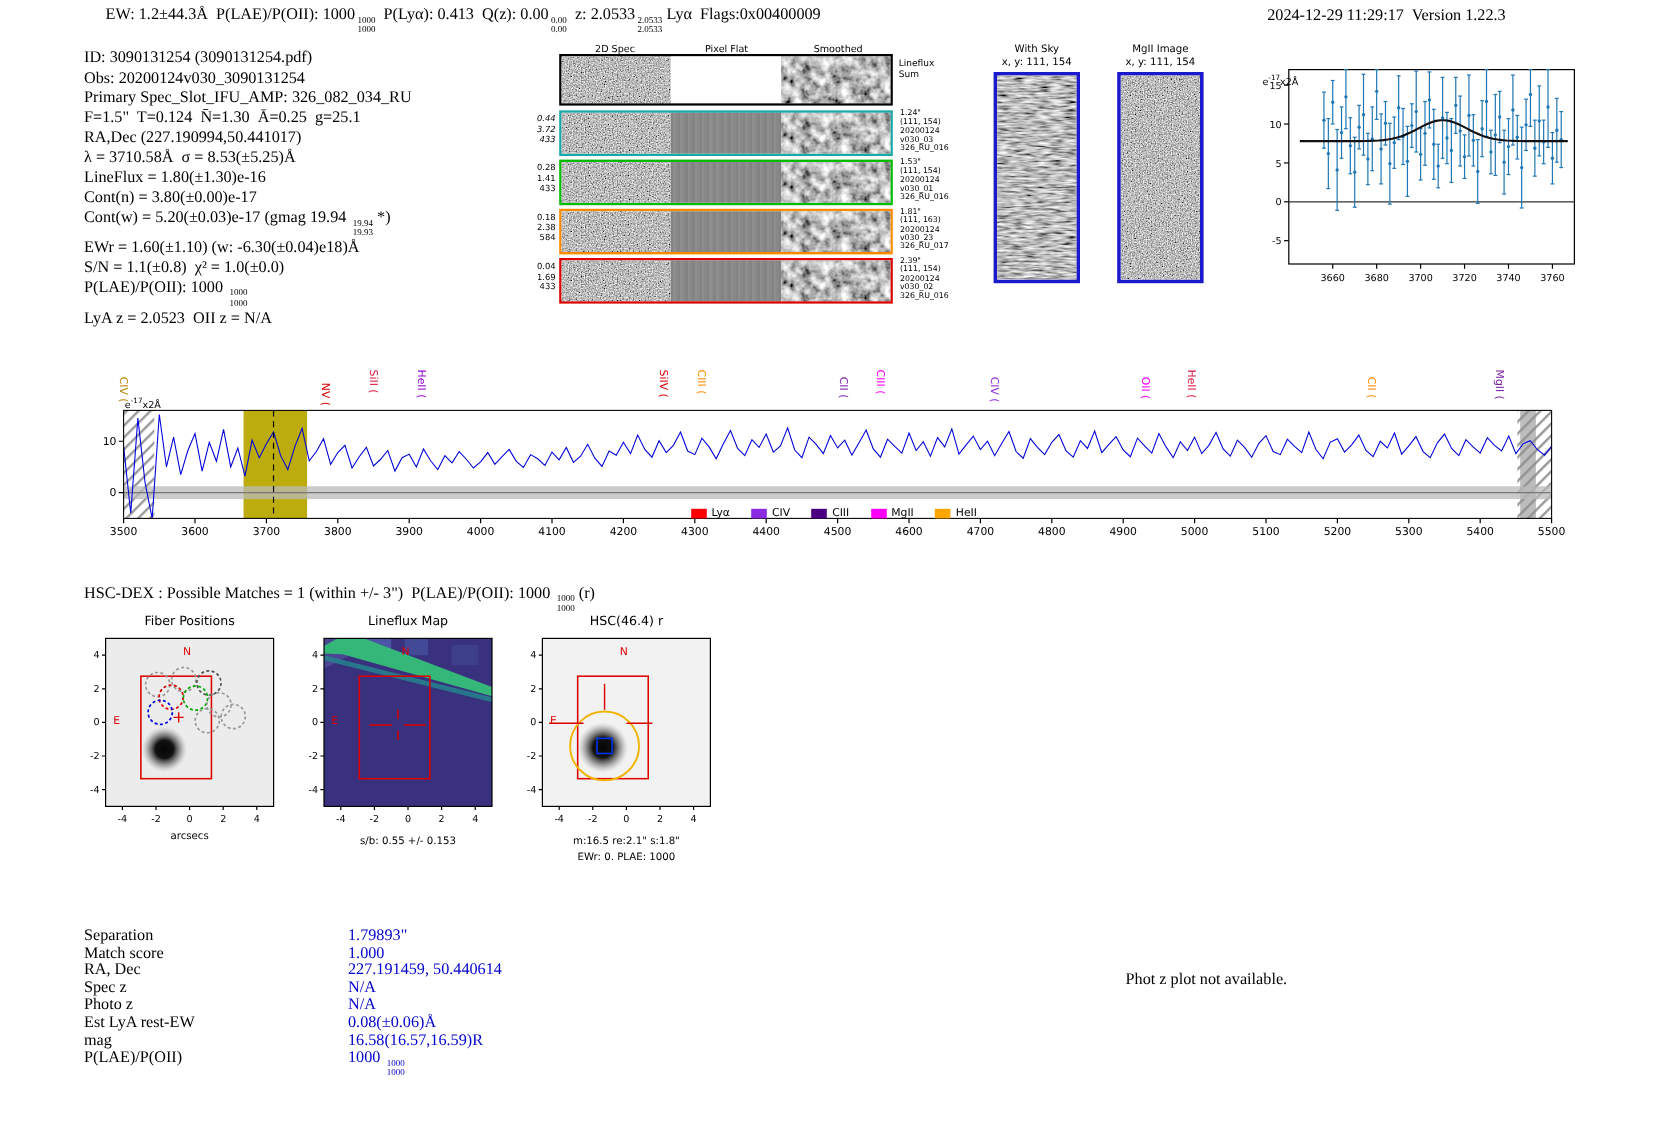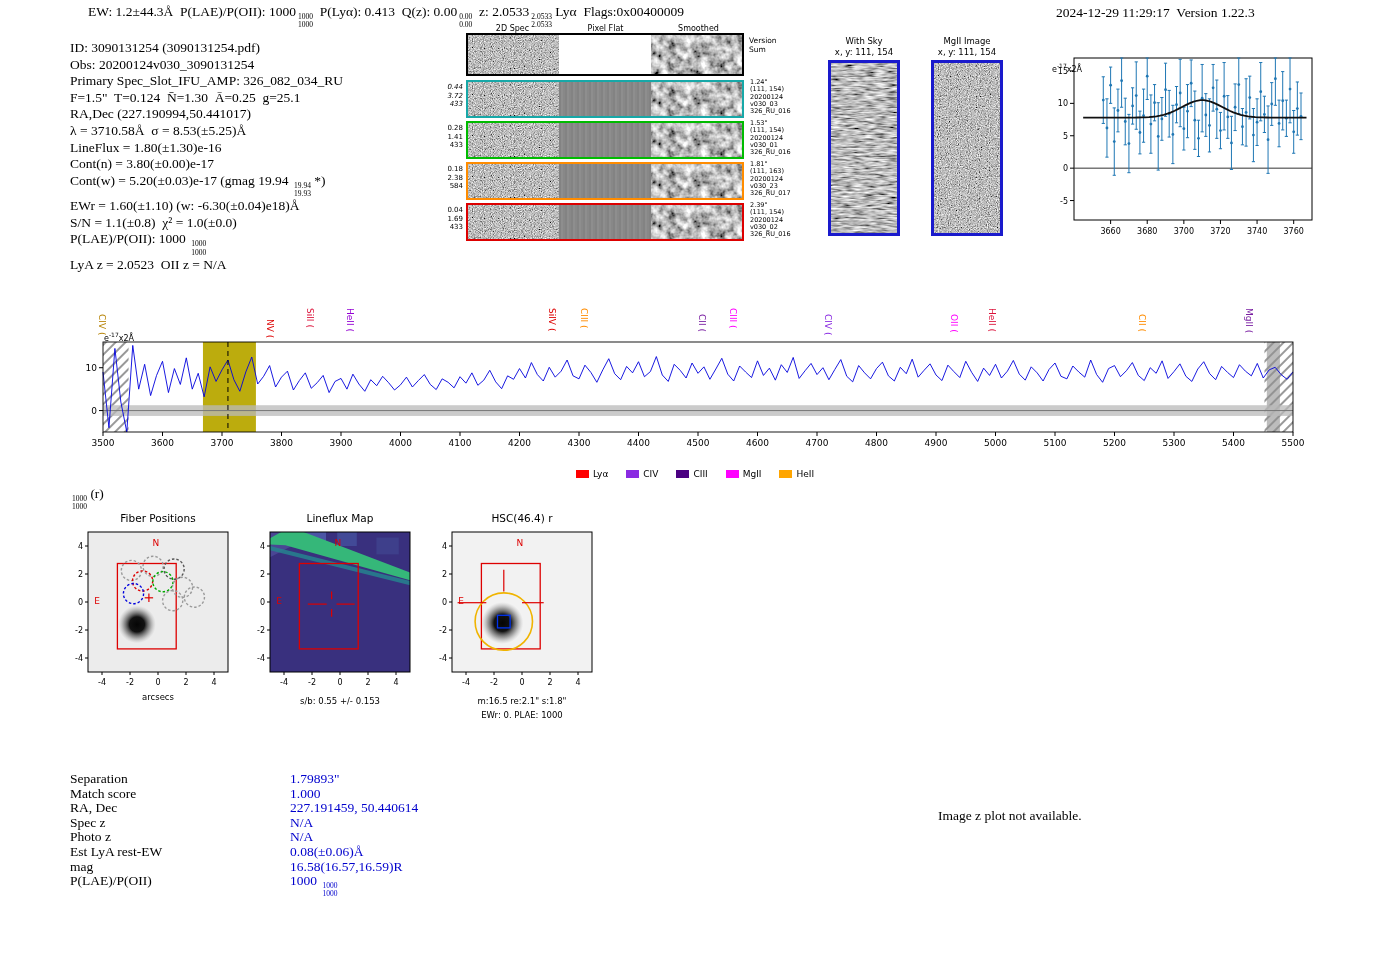--- a/index.html
+++ b/index.html
@@ -5,21 +5,21 @@
   *{box-sizing:border-box}
   body{margin:0;background:#fff}
   #page{position:relative;width:1400px;height:953px;background:#fff;overflow:hidden;
         font-family:"DejaVu Sans","Liberation Sans",sans-serif;color:#000}
   .abs{position:absolute}
   .mono{font-family:Liberation Serif, serif;white-space:pre}
   .hdr{font-size:13.5px}
   #infoBlock{left:70px;top:40px;font-size:13.5px;line-height:16.6px}
   .frac{display:inline-flex;flex-direction:column;font-size:7.5px;line-height:1.1;
         vertical-align:-3px;margin-left:2px;white-space:pre;text-align:left}
-  #cut2d{left:466px;top:24px;width:350px;height:224px}
+  #cut2d{left:466px;top:36px;width:350px;height:224px}
   .ctit{position:absolute;top:0;width:93px;text-align:center;font-size:8px}
   #wsumStrip{position:absolute;left:0;top:9px;width:278px;height:43px;border:2px solid #000;display:flex}
   .wsum{position:absolute;left:283px;top:13px;font-size:7.5px;line-height:8.5px}
   .wsum span{display:block}
   .crow{position:absolute;left:0;width:278px;height:38px;border-width:2px;border-style:solid;display:flex}
   .crow svg,#wsumStrip svg,.flatg,.flatw{flex:1 1 0;height:100%;min-width:0;display:block}
   .flatg{background:repeating-linear-gradient(90deg,#838383 0 2px,#8e8e8e 2px 4px,#888888 4px 6px)}
   .flatw{background:#fff}
   .lstack{position:absolute;left:-27px;width:24px;font-size:7px;line-height:8.6px;text-align:right;white-space:pre-line}
   .rann{position:absolute;left:284px;width:64px;font-size:6.5px;line-height:7.3px;white-space:pre-line}
@@ -105,21 +105,21 @@
     <div id="wsumStrip">
         <svg>
           <rect width="100%" height="100%" filter="url(#nF)"></rect>
         </svg>
         <div class="flatw"></div>
         <svg>
           <rect width="100%" height="100%" filter="url(#nS)"></rect>
         </svg>
       </div>
     <div class="wsum">
-      <span>Version</span>
+      <span>Lineflux</span>
       <span>Sum</span>
     </div>
   <div class="crow" style="top: 56px; border-color: rgb(23, 168, 168);">
         <svg>
           <rect width="100%" height="100%" filter="url(#nF)"></rect>
         </svg>
         <div class="flatg"></div>
         <svg>
           <rect width="100%" height="100%" filter="url(#nS)"></rect>
         </svg>
@@ -504,21 +504,21 @@
       <line x1="1158.5" y1="100" x2="1158.5" y2="104" stroke="#000"></line>
       <text x="1158.5" y="114" font-size="9" text-anchor="middle" fill="#000">5400</text>
       <line x1="1218" y1="100" x2="1218" y2="104" stroke="#000"></line>
       <text x="1218" y="114" font-size="9" text-anchor="middle" fill="#000">5500</text>
       <line x1="24" y1="78.57142857142857" x2="28" y2="78.57142857142857" stroke="#000"></line>
       <text x="22" y="81.57142857142857" font-size="9" text-anchor="end" fill="#000">0</text>
       <line x1="24" y1="35.714285714285715" x2="28" y2="35.714285714285715" stroke="#000"></line>
       <text x="22" y="38.714285714285715" font-size="9" text-anchor="end" fill="#000">10</text>
     </svg>
   <div class="abs unitlab" id="mainUnit" style="left:104px;top:331px"><span>e</span><sup>-17</sup><span>x2Å</span></div>
-  <div class="abs" id="specLegend" style="left:95px;top:469px;width:1200px">
+  <div class="abs" id="specLegend" style="left:95px;top:423px;width:1200px">
       <div class="litem">
         <span class="lsw" style="background: rgb(255, 0, 0);"></span>
         <span>Lyα</span>
       </div>
       <div class="litem">
         <span class="lsw" style="background: rgb(138, 43, 226);"></span>
         <span>CIV</span>
       </div>
       <div class="litem">
         <span class="lsw" style="background: rgb(75, 0, 130);"></span>
@@ -527,21 +527,21 @@
       <div class="litem">
         <span class="lsw" style="background: rgb(255, 0, 255);"></span>
         <span>MgII</span>
       </div>
       <div class="litem">
         <span class="lsw" style="background: rgb(255, 165, 0);"></span>
         <span>HeII</span>
       </div>
     </div>
 
-  <div class="abs mono" id="hscHeader"><span class="frac"><span>1000</span><span>1000</span></span><span> (r)</span></div>
+  <div class="abs mono" id="hscHeader"><span>HSC-DEX : Possible Matches = 1 (within +/- 3")  P(LAE)/P(OII): 1000 </span><span class="frac"><span>1000</span><span>1000</span></span><span> (r)</span></div>
 
   <div class="abs stitle" style="left:88px;top:512px;width:140px">Fiber Positions</div>
   <div class="abs stitle" style="left:270px;top:512px;width:140px">Lineflux Map</div>
   <div class="abs stitle" style="left:452px;top:512px;width:140px">HSC(46.4) r</div>
 
   <svg class="abs" id="stampFiber" style="left:58px;top:526px" width="190" height="176">
       <rect x="30" y="6" width="140" height="140" fill="#ececec"></rect>
       <circle cx="79" cy="98.39999999999999" r="18.900000000000002" fill="url(#gBlob)"></circle>
       <rect x="59.400000000000006" y="37.5" width="58.800000000000004" height="85.39999999999999" fill="none" stroke="#dd0000" stroke-width="1.3"></rect>
       <circle cx="73.4" cy="44.5" r="10.08" fill="none" stroke="#999999" stroke-width="1.4" stroke-dasharray="2.5,2"></circle>
@@ -649,21 +649,21 @@
       <line x1="27" y1="20" x2="30" y2="20" stroke="#000"></line>
       <text x="25" y="22.5" font-size="8" text-anchor="end" fill="#000">4</text>
     </svg>
 
   <div class="abs scap" style="left:88px;top:692px;width:140px">arcsecs</div>
   <div class="abs scap" style="left:252px;top:696px;width:176px">s/b: 0.55 +/- 0.153</div>
   <div class="abs scap" style="left:434px;top:696px;width:176px">m:16.5 re:2.1" s:1.8"</div>
   <div class="abs scap" style="left:434px;top:710px;width:176px">EWr: 0. PLAE: 1000</div>
 
   <div class="abs mono" id="matchTable"><div class="mrow"><span class="mlab">Separation</span><span class="mval" style="color: rgb(0, 0, 205);"><span>1.79893"</span></span></div><div class="mrow"><span class="mlab">Match score</span><span class="mval" style="color: rgb(0, 0, 205);"><span>1.000</span></span></div><div class="mrow"><span class="mlab">RA, Dec</span><span class="mval" style="color: rgb(0, 0, 205);"><span>227.191459, 50.440614</span></span></div><div class="mrow"><span class="mlab">Spec z</span><span class="mval" style="color: rgb(0, 0, 205);"><span>N/A</span></span></div><div class="mrow"><span class="mlab">Photo z</span><span class="mval" style="color: rgb(0, 0, 205);"><span>N/A</span></span></div><div class="mrow"><span class="mlab">Est LyA rest-EW</span><span class="mval" style="color: rgb(0, 0, 205);"><span>0.08(±0.06)Å</span></span></div><div class="mrow"><span class="mlab">mag</span><span class="mval" style="color: rgb(0, 0, 205);"><span>16.58(16.57,16.59)R</span></span></div><div class="mrow"><span class="mlab">P(LAE)/P(OII)</span><span class="mval" style="color: rgb(0, 0, 205);"><span>1000 </span><span class="frac"><span>1000</span><span>1000</span></span></span></div></div>
-  <div class="abs mono" id="photzNote">Image z plot not available.</div>
+  <div class="abs mono" id="photzNote">Phot z plot not available.</div>
 
 <span class="llab" style="left: 107.14px; top: 313.5px; color: rgb(184, 134, 11);">CIV (</span>
     <span class="llab" style="left: 274.93px; top: 318.8px; color: rgb(221, 0, 0);">NV (</span>
     <span class="llab" style="left: 314.795px; top: 308.2px; color: rgb(220, 20, 60);">SiII (</span>
     <span class="llab" style="left: 355.255px; top: 308.2px; color: rgb(148, 0, 211);">HeII (</span>
     <span class="llab" style="left: 556.96px; top: 308.2px; color: rgb(221, 0, 0);">SiIV (</span>
     <span class="llab" style="left: 589.09px; top: 308.2px; color: rgb(255, 140, 0);">CIII (</span>
     <span class="llab" style="left: 706.9px; top: 313.5px; color: rgb(122, 31, 162);">CII (</span>
     <span class="llab" style="left: 737.84px; top: 308.2px; color: rgb(255, 0, 255);">CIII (</span>
     <span class="llab" style="left: 833.04px; top: 313.5px; color: rgb(138, 43, 226);">CIV (</span>

